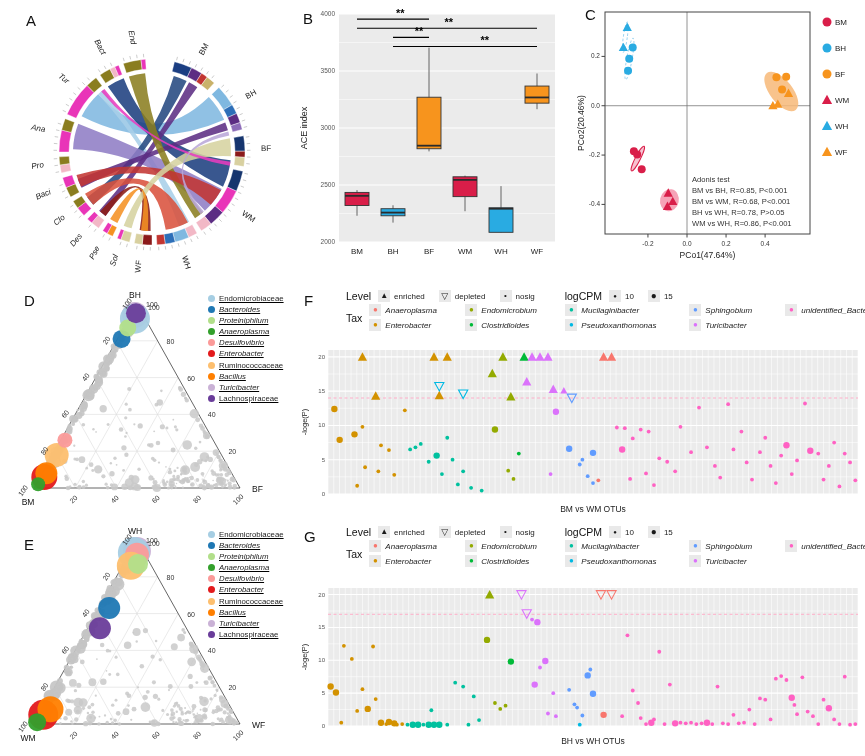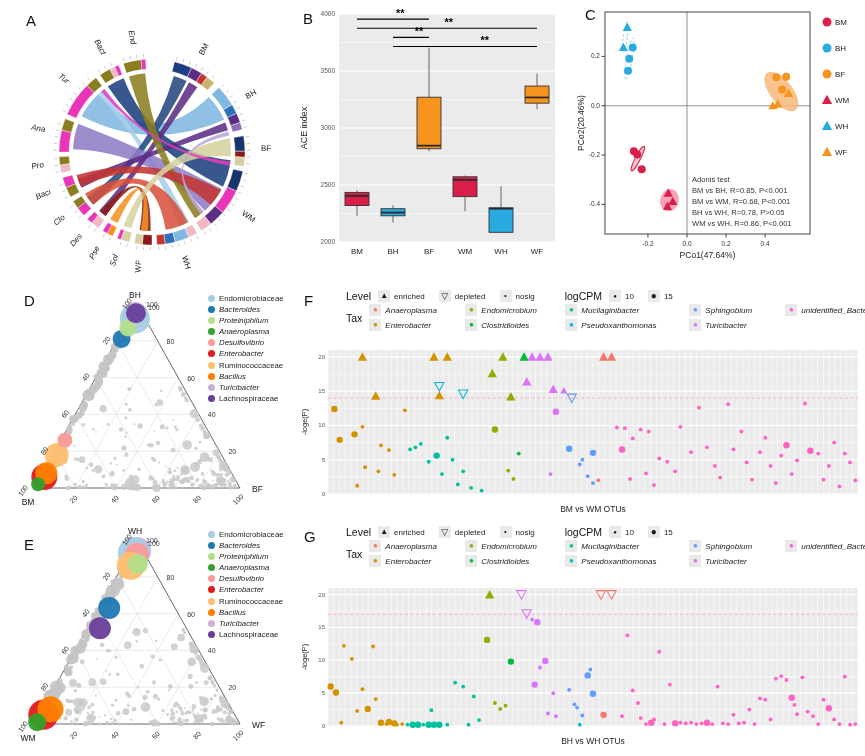--- a/index.html
+++ b/index.html
@@ -1,21 +1,21 @@
 <!DOCTYPE html>
 <html><head>
 <meta charset="utf-8">
 <style>
   html,body{margin:0;padding:0;background:#fff;font-family:"Liberation Sans",sans-serif;}
   #figure{position:relative;width:865px;height:756px;background:#fff;overflow:hidden;}
   .panel{position:absolute;}
   .plab{position:absolute;font-size:15px;color:#111;z-index:6;font-weight:500;}
   svg{display:block;}
   .dlegend{position:absolute;z-index:5;}
-  .dlegend .li{display:flex;align-items:center;margin-bottom:2.1px;}
+  .dlegend .li{display:flex;align-items:center;margin-bottom:2.1px;text-decoration:underline;}
   .dlegend .dot{width:7px;height:7px;border-radius:50%;margin-right:4px;flex:0 0 auto;}
   .dlegend .lbl{font-size:7.8px;color:#222;white-space:nowrap;}
   .it{font-style:italic;}
   .mlegend{position:absolute;z-index:5;}
   .lg-row{display:flex;align-items:center;margin-bottom:2px;}
   .lg-title{font-size:10.5px;color:#111;margin-right:7px;}
   .key{display:flex;align-items:center;margin-right:4px;}
   .key-box{width:12px;height:12px;background:#e9e9e9;display:flex;align-items:center;justify-content:center;margin-right:4px;flex:0 0 auto;}
   .key-lbl{font-size:8px;color:#222;margin-right:10px;white-space:nowrap;}
   .tax-grid{display:grid;grid-template-columns:96px 100px 124px 96px 120px;grid-auto-flow:row;row-gap:3px;}

